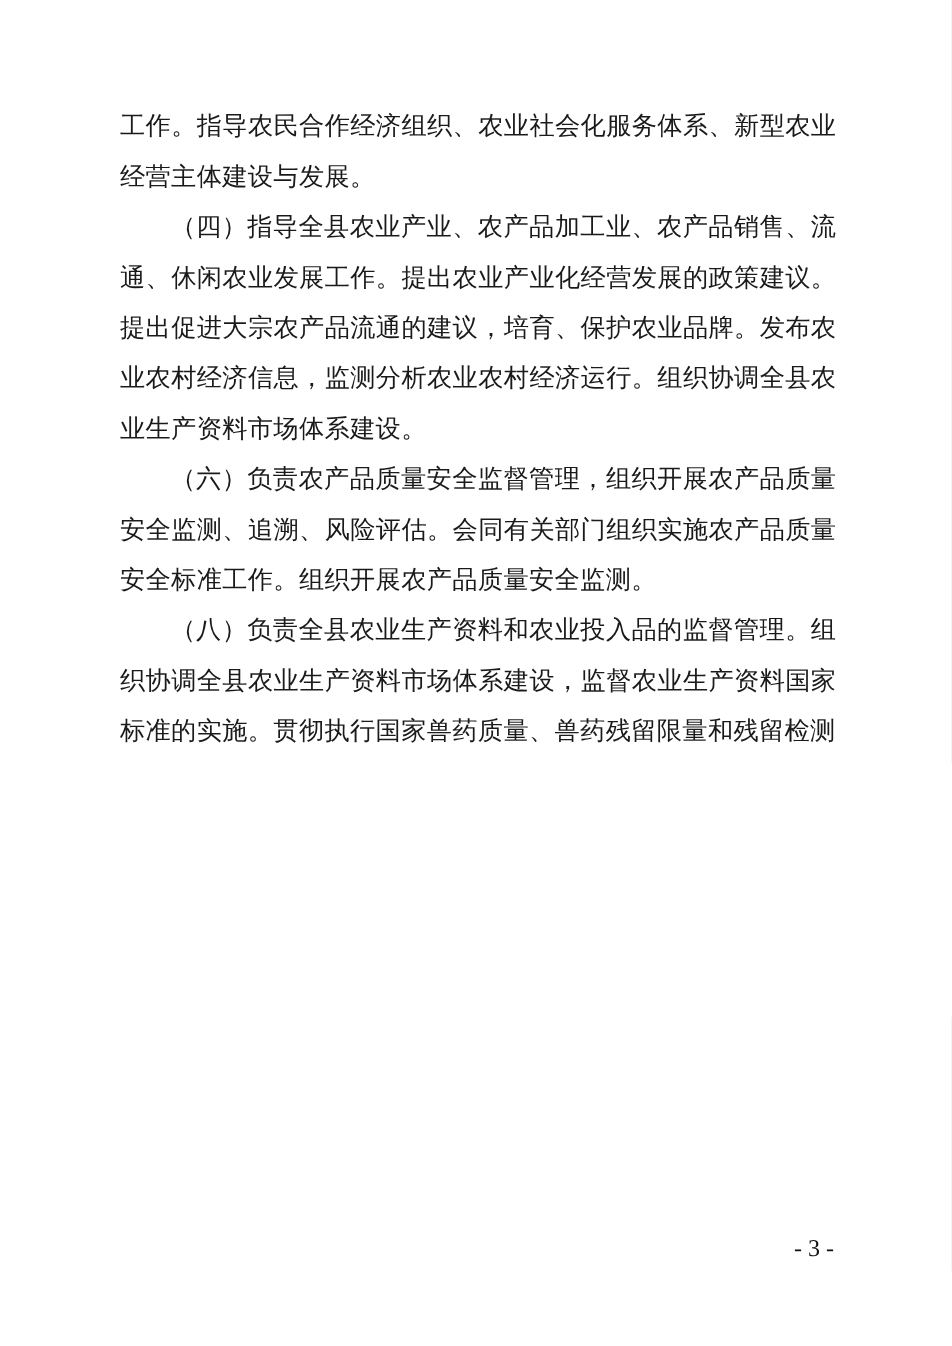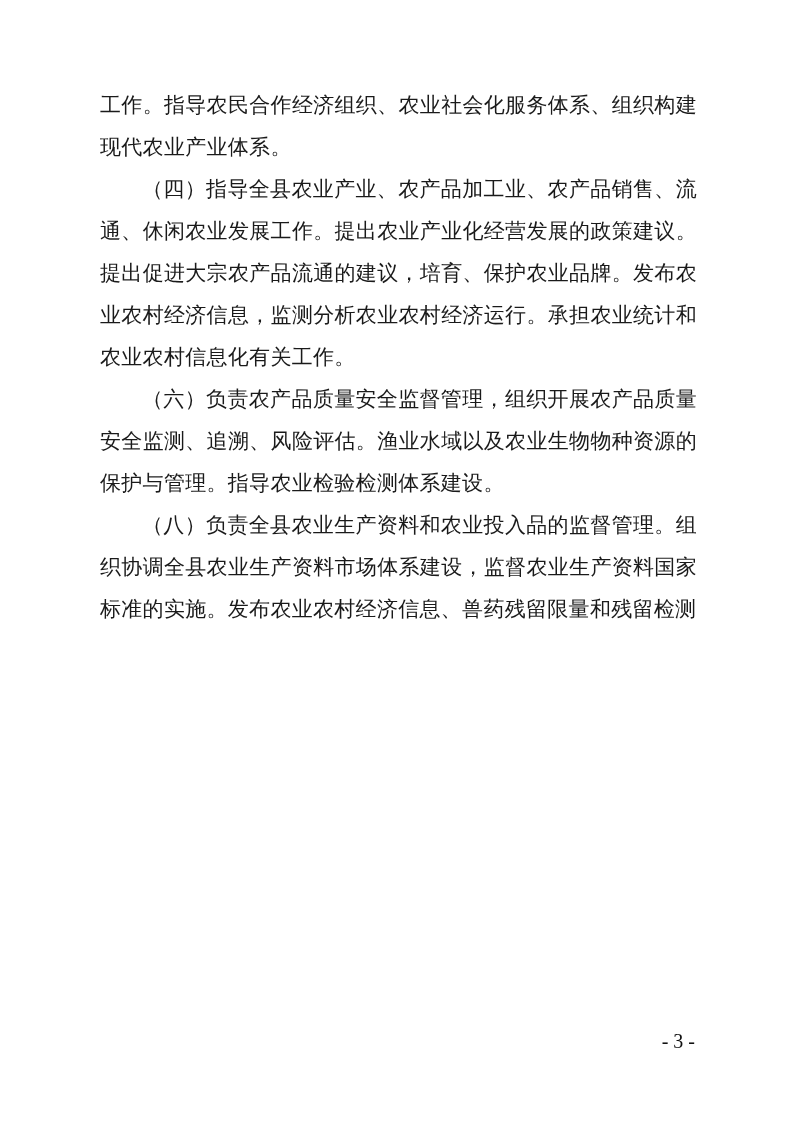--- a/index.html
+++ b/index.html
@@ -45,20 +45,20 @@
     line-height: 26px;
     color: #111111;
     font-family: "Liberation Serif", "DejaVu Serif", serif;
   }
 </style>
 </head>
 <body>
 
 <div class="page">
   <div class="content">
-    <p>工作。指导农民合作经济组织、农业社会化服务体系、组织构建现代农业产业体系。</p>
-    <p class="indent">（四）指导全县农业产业、农产品加工业、农产品销售、流通、休闲农业发展工作。提出农业产业化经营发展的政策建议。提出促进大宗农产品流通的建议，培育、保护农业品牌。发布农业农村经济信息，监测分析农业农村经济运行。承担农业统计和农业农村信息化有关工作。</p>
-    <p class="indent">（六）负责农产品质量安全监督管理，组织开展农产品质量安全监测、追溯、风险评估。渔业水域以及农业生物物种资源的保护与管理。指导农业检验检测体系建设。</p>
-    <p class="indent">（八）负责全县农业生产资料和农业投入品的监督管理。组织协调全县农业生产资料市场体系建设，监督农业生产资料国家标准的实施。发布农业农村经济信息、兽药残留限量和残留检测</p>
+    <p>工作。指导农民合作经济组织、农业社会化服务体系、新型农业经营主体建设与发展。</p>
+    <p class="indent">（四）指导全县农业产业、农产品加工业、农产品销售、流通、休闲农业发展工作。提出农业产业化经营发展的政策建议。提出促进大宗农产品流通的建议，培育、保护农业品牌。发布农业农村经济信息，监测分析农业农村经济运行。组织协调全县农业生产资料市场体系建设。</p>
+    <p class="indent">（六）负责农产品质量安全监督管理，组织开展农产品质量安全监测、追溯、风险评估。会同有关部门组织实施农产品质量安全标准工作。组织开展农产品质量安全监测。</p>
+    <p class="indent">（八）负责全县农业生产资料和农业投入品的监督管理。组织协调全县农业生产资料市场体系建设，监督农业生产资料国家标准的实施。贯彻执行国家兽药质量、兽药残留限量和残留检测</p>
   </div>
 
   <div class="footer">- 3 -</div>
 </div>
 
 </body></html>

